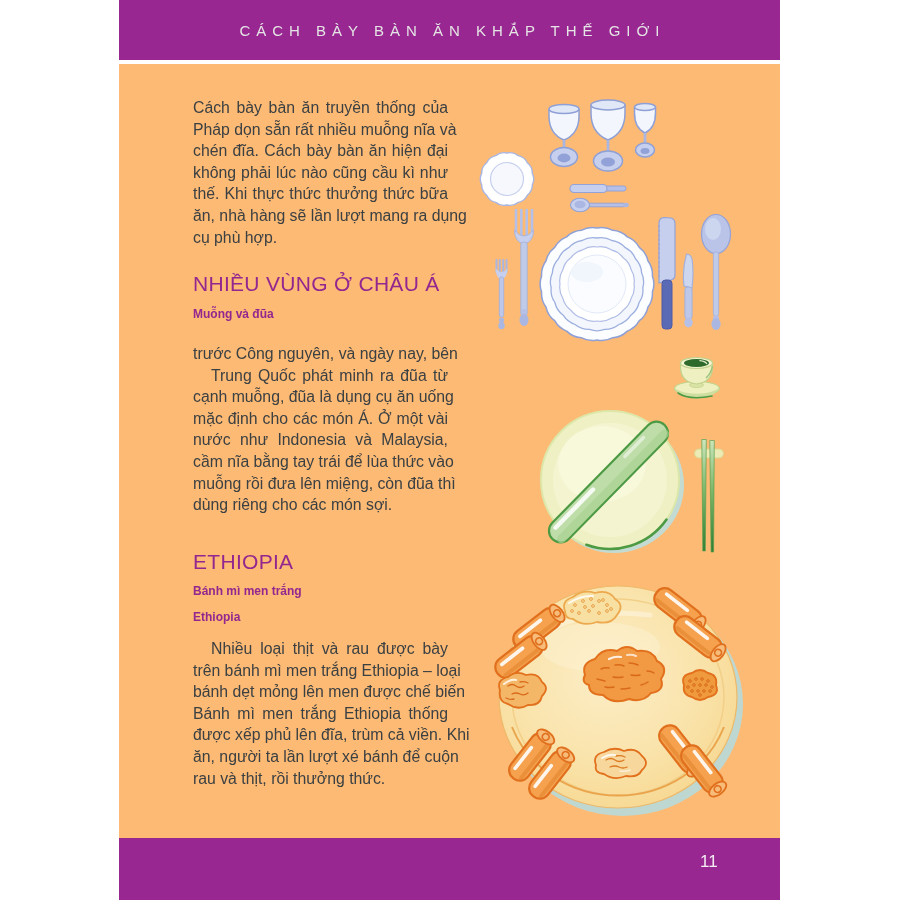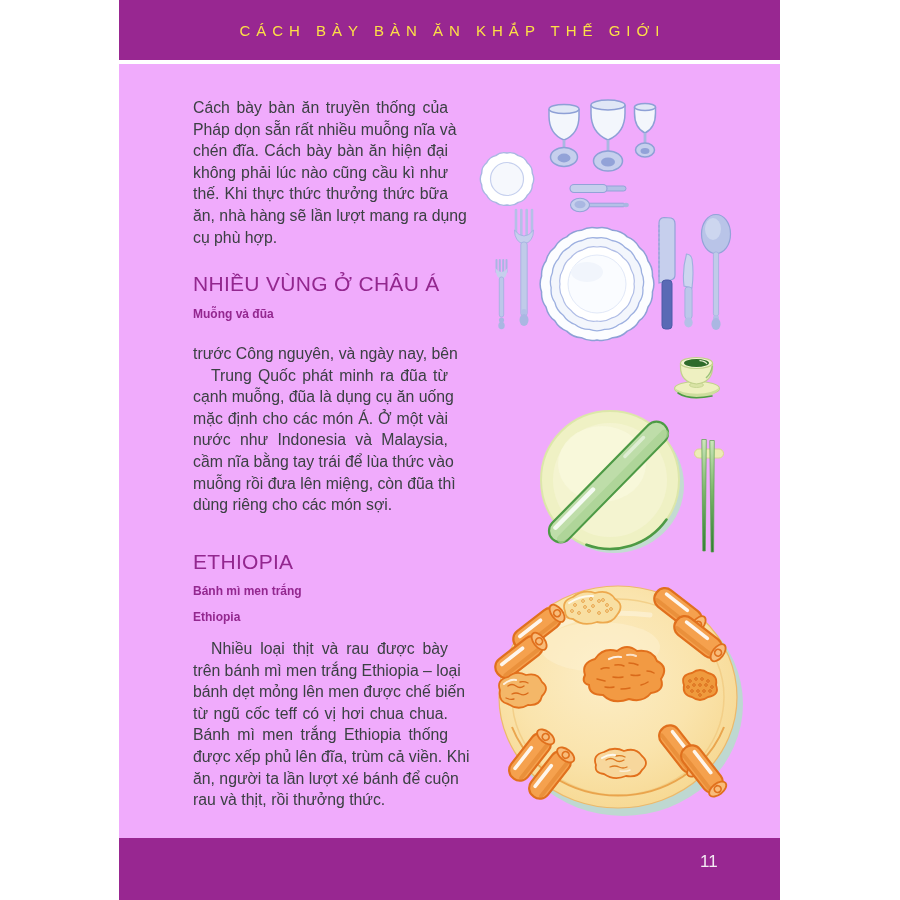--- a/index.html
+++ b/index.html
@@ -1,22 +1,22 @@
 <!DOCTYPE html>
 <html><head>
 <meta charset="utf-8">
 <style>
   html,body{margin:0;padding:0;background:#ffffff;}
   .canvas{position:relative;width:900px;height:900px;background:#ffffff;overflow:hidden;
           font-family:"Liberation Sans",sans-serif;}
   .page{position:absolute;left:119px;top:0;width:661px;height:900px;}
   .hdr{position:absolute;left:0;top:0;width:100%;height:60px;background:#982791;
        display:flex;align-items:center;justify-content:center;}
-  .hdr-title{color:#fde047;font-size:15px;letter-spacing:6px;padding-left:6px;white-space:nowrap;}
-  .content{position:absolute;left:0;top:64px;width:100%;height:774px;background:#f0abfc;}
+  .hdr-title{color:#e5e5e5;font-size:15px;letter-spacing:6px;padding-left:6px;white-space:nowrap;}
+  .content{position:absolute;left:0;top:64px;width:100%;height:774px;background:#fdba74;}
   .ftr{position:absolute;left:0;top:838px;width:100%;height:77px;background:#982791;}
   .folio{position:absolute;left:581px;top:14px;color:#f4ebf3;font-size:17px;}
   .article-block{position:absolute;left:74px;width:255px;color:#3b4043;}
   .ln{font-size:15.8px;line-height:21.6px;text-align:justify;text-align-last:justify;white-space:nowrap;}
   .ln.last{text-align-last:left;}
   .ln.ind{padding-left:18px;}
   .h-cap{font-size:21px;font-weight:400;color:#93278f;letter-spacing:.3px;white-space:nowrap;}
   .h-sub{font-size:12px;font-weight:700;color:#93278f;line-height:26px;white-space:nowrap;}
   .illus{position:absolute;}
   svg{overflow:visible;display:block;}
@@ -60,21 +60,20 @@
       <div class="article-block h-cap" style="top:486px">ETHIOPIA</div>
       <div class="article-block h-sub" style="top:514px">
         <div>Bánh mì men trắng</div>
         <div>Ethiopia</div>
       </div>
 
       <div class="article-block" style="top:574px">
         <div class="ln ind">Nhiều loại thịt và rau được bày</div>
         <div class="ln">trên bánh mì men trắng Ethiopia – loại</div>
         <div class="ln">bánh dẹt mỏng lên men được chế biến</div>
-        <div class="ln">từ ngũ cốc teff có vị hơi chua chua.</div>
         <div class="ln">Bánh mì men trắng Ethiopia thống</div>
         <div class="ln">được xếp phủ lên đĩa, trùm cả viền. Khi</div>
         <div class="ln">ăn, người ta lần lượt xé bánh để cuộn</div>
         <div class="ln last">rau và thịt, rồi thưởng thức.</div>
       </div>
 
       <div class="illus" style="left:361px;top:26px">
         <svg width="270" height="255" viewBox="0 0 270 255">
 
           <g stroke="#8ea0d6" stroke-width="1.5">

